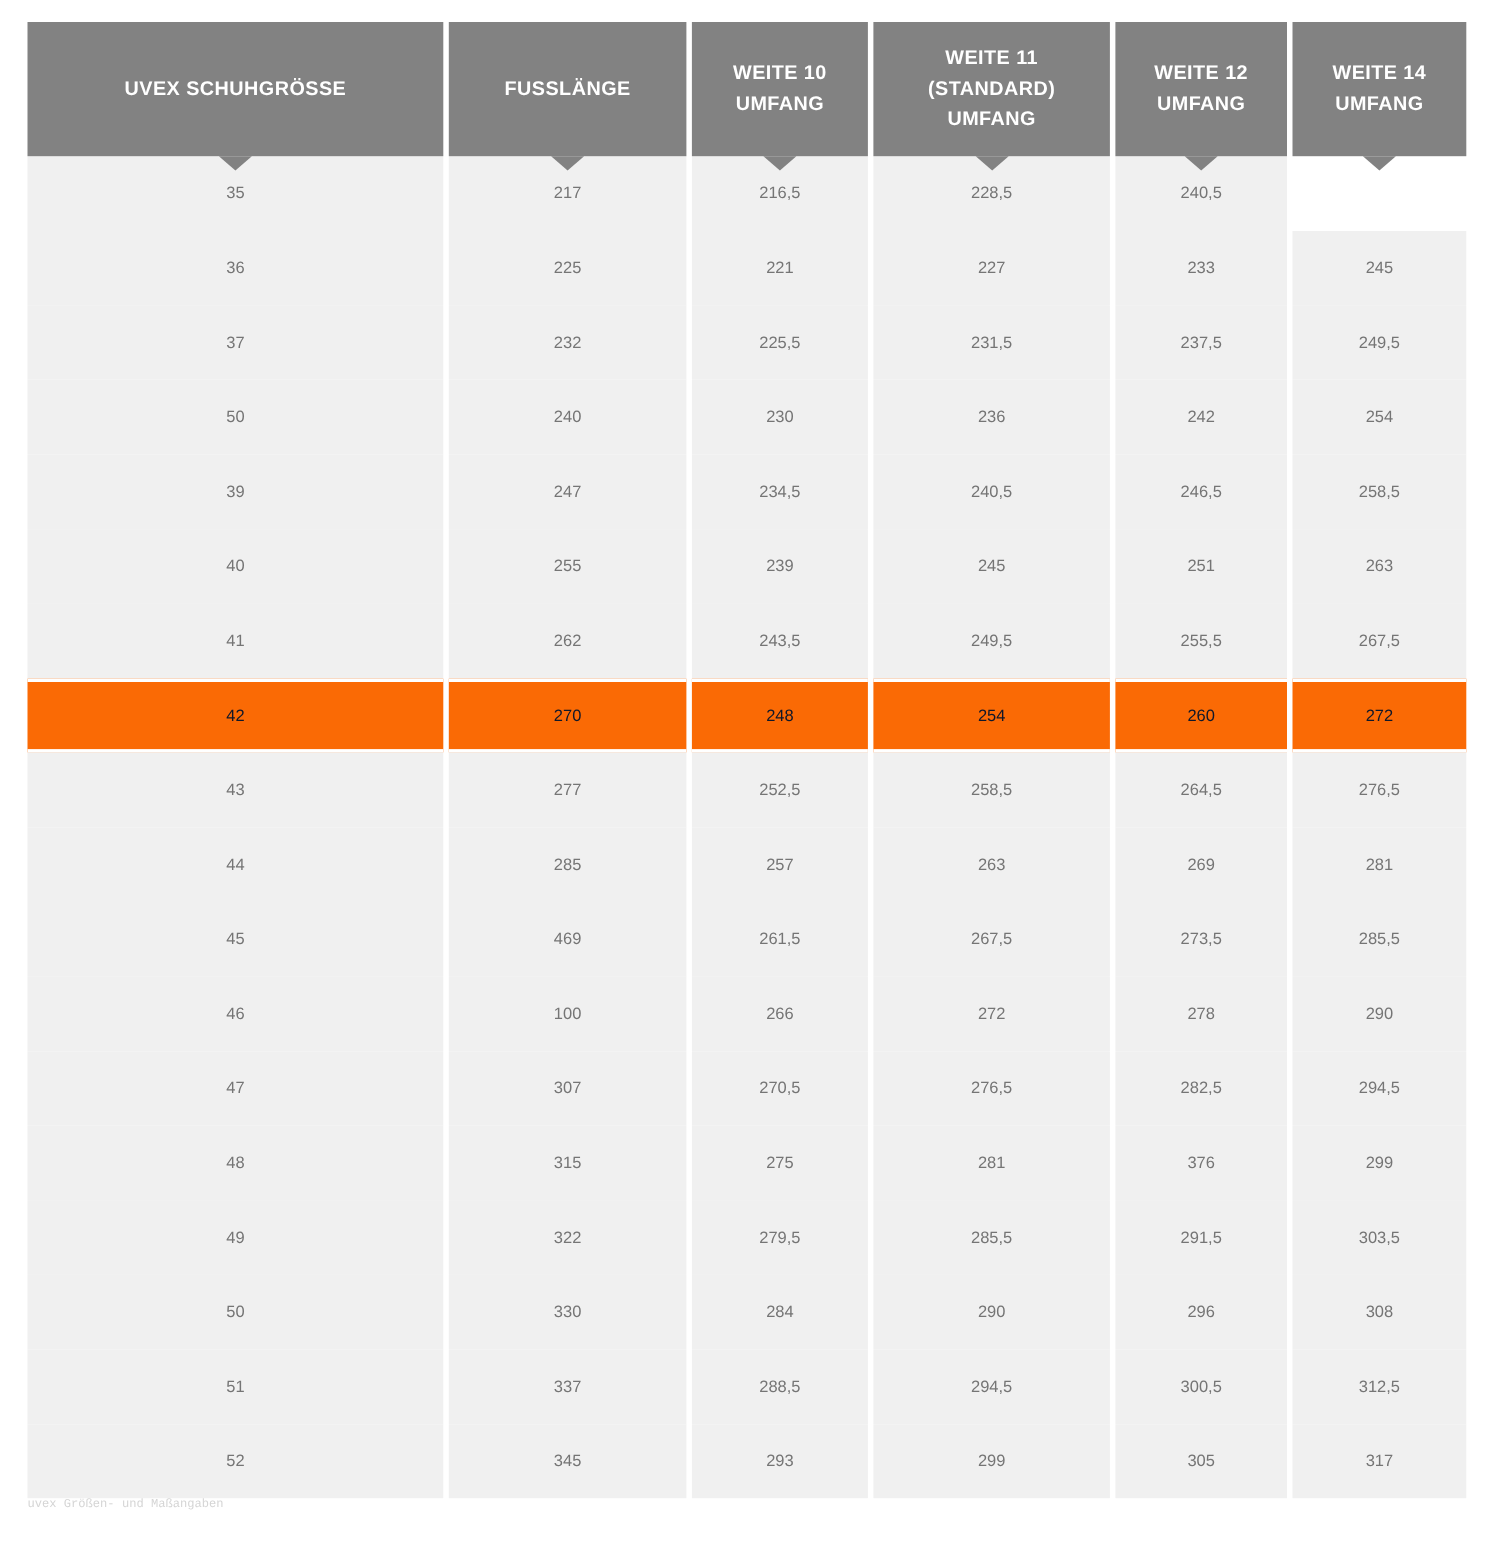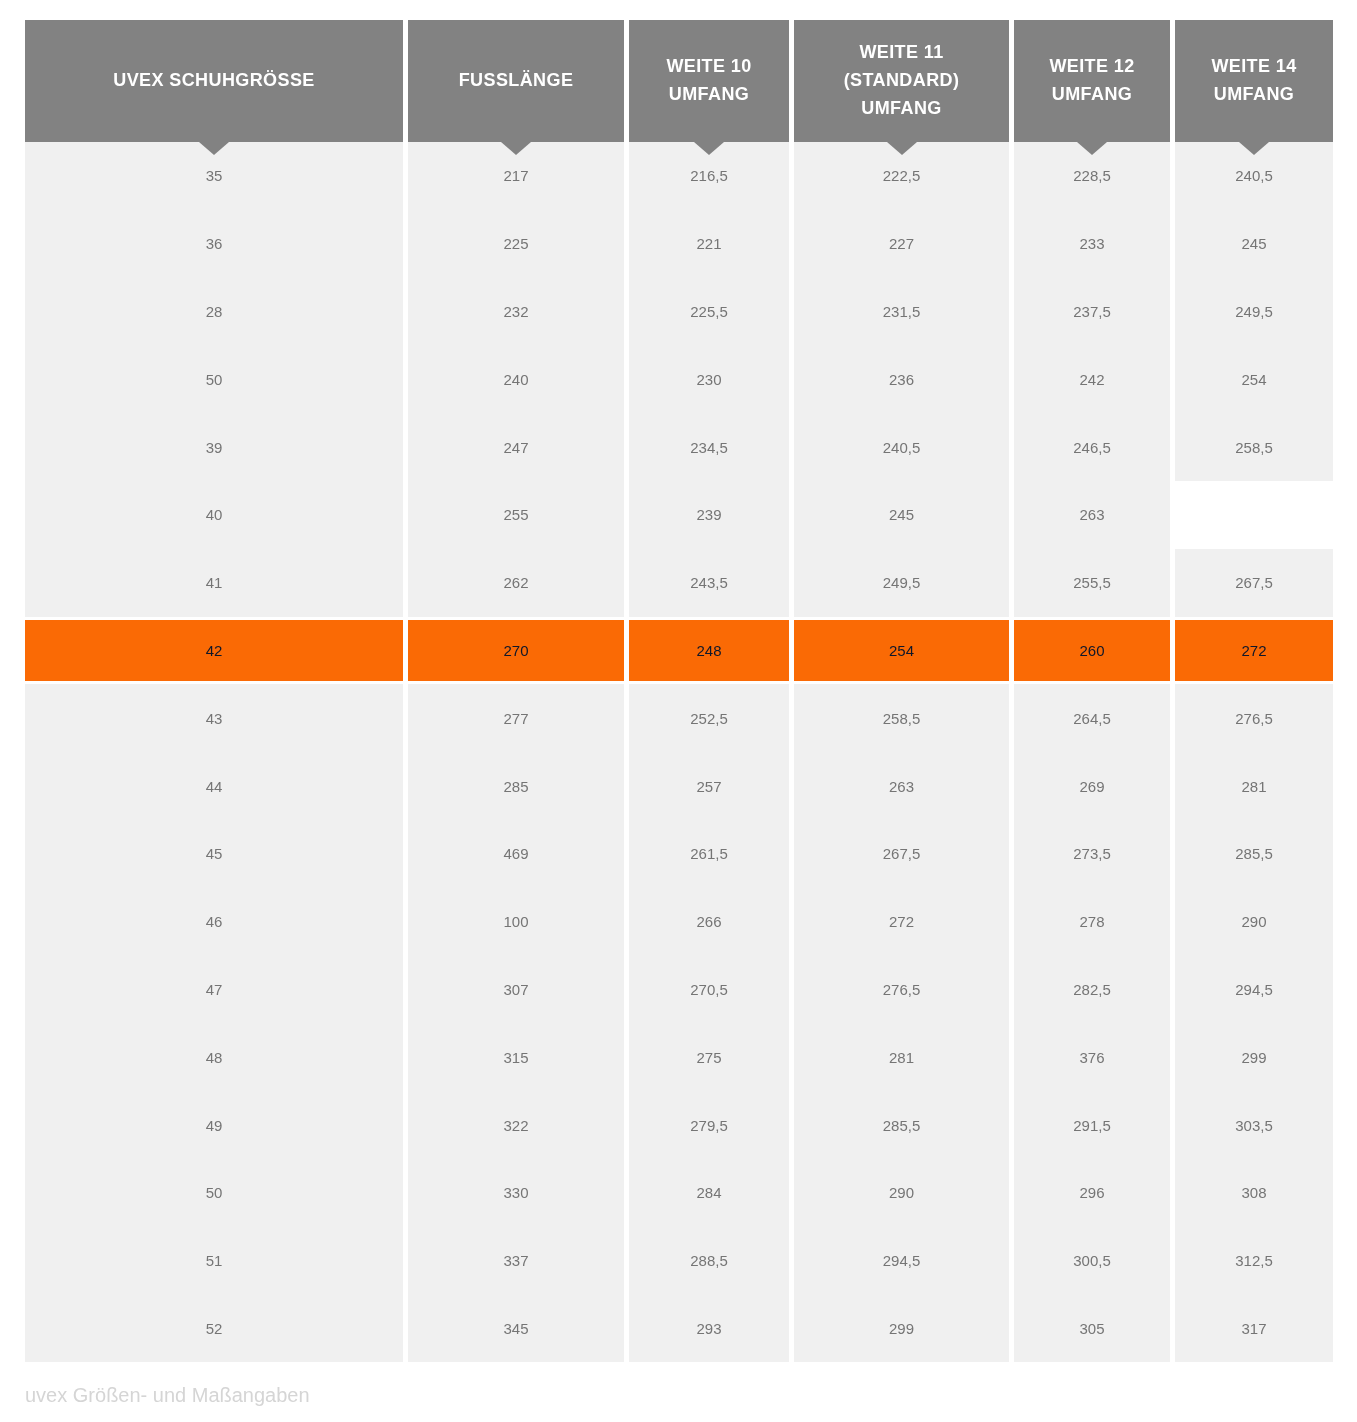--- a/index.html
+++ b/index.html
@@ -65,23 +65,23 @@
     color: var(--cell-text, #757575);
     box-sizing: border-box;
   }
   .row.highlight .cell {
     background: var(--highlight-bg, #fa6a05);
     color: #0f172a;
     border-top: 3px solid #ffffff;
     border-bottom: 3px solid #ffffff;
   }
   .caption {
-    margin-top: 22px;
-    font-size: 20px;
+    font-size: 11px;
     color: var(--caption-text, #d5d5d5);
+    font-family: Liberation Mono, monospace;
   }
 </style>
 </head>
 <body>
 
 <div class="table-wrap">
   <div class="grid-row thead">
       <div class="th">
         <span class="th-label">UVEX SCHUHGRÖSSE</span>
         <span class="th-arrow"></span>
@@ -110,34 +110,33 @@
         <span class="th-label">WEITE 14
 UMFANG</span>
         <span class="th-arrow"></span>
       </div>
     </div>
   <div id="tbody">
       <div class="grid-row row">
         <div class="cell">35</div>
         <div class="cell">217</div>
         <div class="cell">216,5</div>
-        <div class="cell">222,5</div>
         <div class="cell">228,5</div>
         <div class="cell">240,5</div>
       </div>
       <div class="grid-row row">
         <div class="cell">36</div>
         <div class="cell">225</div>
         <div class="cell">221</div>
         <div class="cell">227</div>
         <div class="cell">233</div>
         <div class="cell">245</div>
       </div>
       <div class="grid-row row">
-        <div class="cell">28</div>
+        <div class="cell">37</div>
         <div class="cell">232</div>
         <div class="cell">225,5</div>
         <div class="cell">231,5</div>
         <div class="cell">237,5</div>
         <div class="cell">249,5</div>
       </div>
       <div class="grid-row row">
         <div class="cell">50</div>
         <div class="cell">240</div>
         <div class="cell">230</div>
@@ -151,20 +150,21 @@
         <div class="cell">234,5</div>
         <div class="cell">240,5</div>
         <div class="cell">246,5</div>
         <div class="cell">258,5</div>
       </div>
       <div class="grid-row row">
         <div class="cell">40</div>
         <div class="cell">255</div>
         <div class="cell">239</div>
         <div class="cell">245</div>
+        <div class="cell">251</div>
         <div class="cell">263</div>
       </div>
       <div class="grid-row row">
         <div class="cell">41</div>
         <div class="cell">262</div>
         <div class="cell">243,5</div>
         <div class="cell">249,5</div>
         <div class="cell">255,5</div>
         <div class="cell">267,5</div>
       </div>

